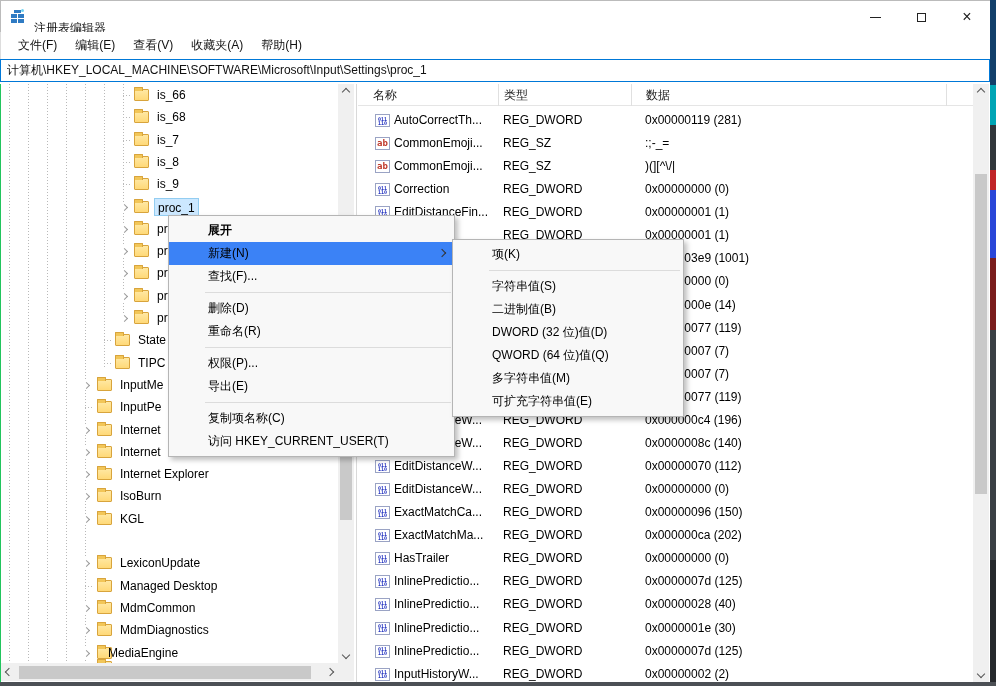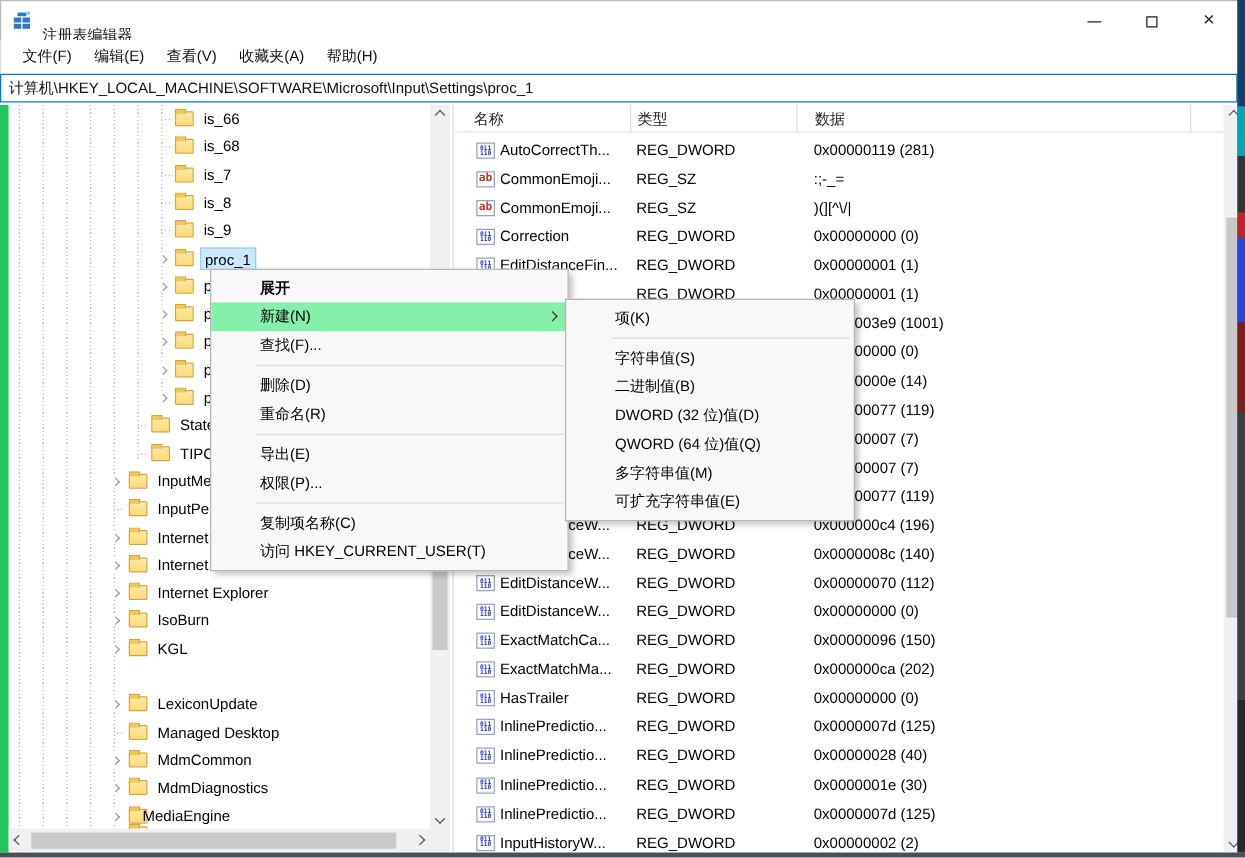--- a/index.html
+++ b/index.html
@@ -25,21 +25,21 @@
            border-left:1px solid #ddd;display:flex;align-items:center;padding-left:8px;}
   .menu-item{padding:4px 9px;color:#111;}
 
   
   .addressbar{position:absolute;left:0;top:59px;width:990px;height:23px;background:#fff;
               border:1px solid #0078d7;display:flex;align-items:center;padding-left:6px;
               font-size:12px;color:#111;}
 
   
   .main{position:absolute;left:0;top:84px;width:990px;height:598px;background:#fff;
-        border-left:7px solid #22c55e;}
+        border-left:1px solid #22c55e;}
   .splitter{position:absolute;left:355px;top:0;width:1px;height:598px;background:#d9d9d9;}
 
   
   .tree-body{position:absolute;left:0;top:0;width:337px;height:579px;overflow:hidden;background:#fff;}
   .guide{position:absolute;width:1px;top:0;
          background:repeating-linear-gradient(to bottom,#b9b9b9 0 1px,transparent 1px 3px);}
   .tick{position:absolute;width:9px;height:1px;
         background:repeating-linear-gradient(to right,#b9b9b9 0 1px,transparent 1px 3px);}
   .tree-row{position:absolute;left:0;width:337px;height:22px;line-height:22px;white-space:nowrap;}
   .tree-label{display:inline-block;position:absolute;top:2px;height:18px;line-height:18px;
@@ -79,21 +79,21 @@
          font-family:"DejaVu Sans Mono",monospace;}
   .vicon.dword{color:#2433c0;font-size:5px;line-height:4px;font-weight:bold;letter-spacing:0;}
   .vicon.sz{color:#c03a2b;font-size:9px;line-height:9px;font-weight:bold;}
 
   
   .menu{position:absolute;background:#f8f8f8;border:1px solid #b5b5b5;
         box-shadow:3px 3px 5px rgba(0,0,0,0.25);padding:3px 0;}
   .menu .mi{position:relative;height:23px;line-height:23px;padding-left:39px;padding-right:14px;
             color:#000;white-space:nowrap;}
   .menu .mi.bold{font-weight:bold;}
-  .menu .mi.hl{background:#86efac;}
+  .menu .mi.hl{background:#3b82f6;}
   .menu .sep{height:9px;position:relative;}
   .menu .sep::after{content:"";position:absolute;left:36px;right:3px;top:4px;height:1px;background:#dcdcdc;}
   .menu .sub-arrow{position:absolute;right:9px;top:8px;width:6px;height:6px;
                    border-left:1.4px solid #333;border-top:1.4px solid #333;transform:rotate(135deg);}
 
   
   .bottom-strip{position:absolute;left:0;top:682px;width:996px;height:4px;background:#4c5055;}
   .right-strip{position:absolute;left:990px;top:0;width:6px;height:682px;background:#33383d;}
   .right-strip .seg{position:absolute;left:0;width:6px;}
 </style>
@@ -573,22 +573,22 @@
   </div>
 
   <div class="menu" id="ctxMenu" style="left:168px;top:215px;width:287px;">
       <div class="mi bold">展开</div>
       <div class="mi hl">新建(N)<span class="sub-arrow"></span></div>
       <div class="mi">查找(F)...</div>
       <div class="sep"></div>
       <div class="mi">删除(D)</div>
       <div class="mi">重命名(R)</div>
       <div class="sep"></div>
+      <div class="mi">权限(P)...</div>
       <div class="mi">导出(E)</div>
-      <div class="mi">权限(P)...</div>
       <div class="sep"></div>
       <div class="mi">复制项名称(C)</div>
       <div class="mi">访问 HKEY_CURRENT_USER(T)</div>
     </div>
 
   <div class="menu" id="subMenu" style="left:452px;top:239px;width:232px;">
       <div class="mi">项(K)</div>
       <div class="sep"></div>
       <div class="mi">字符串值(S)</div>
       <div class="mi">二进制值(B)</div>

